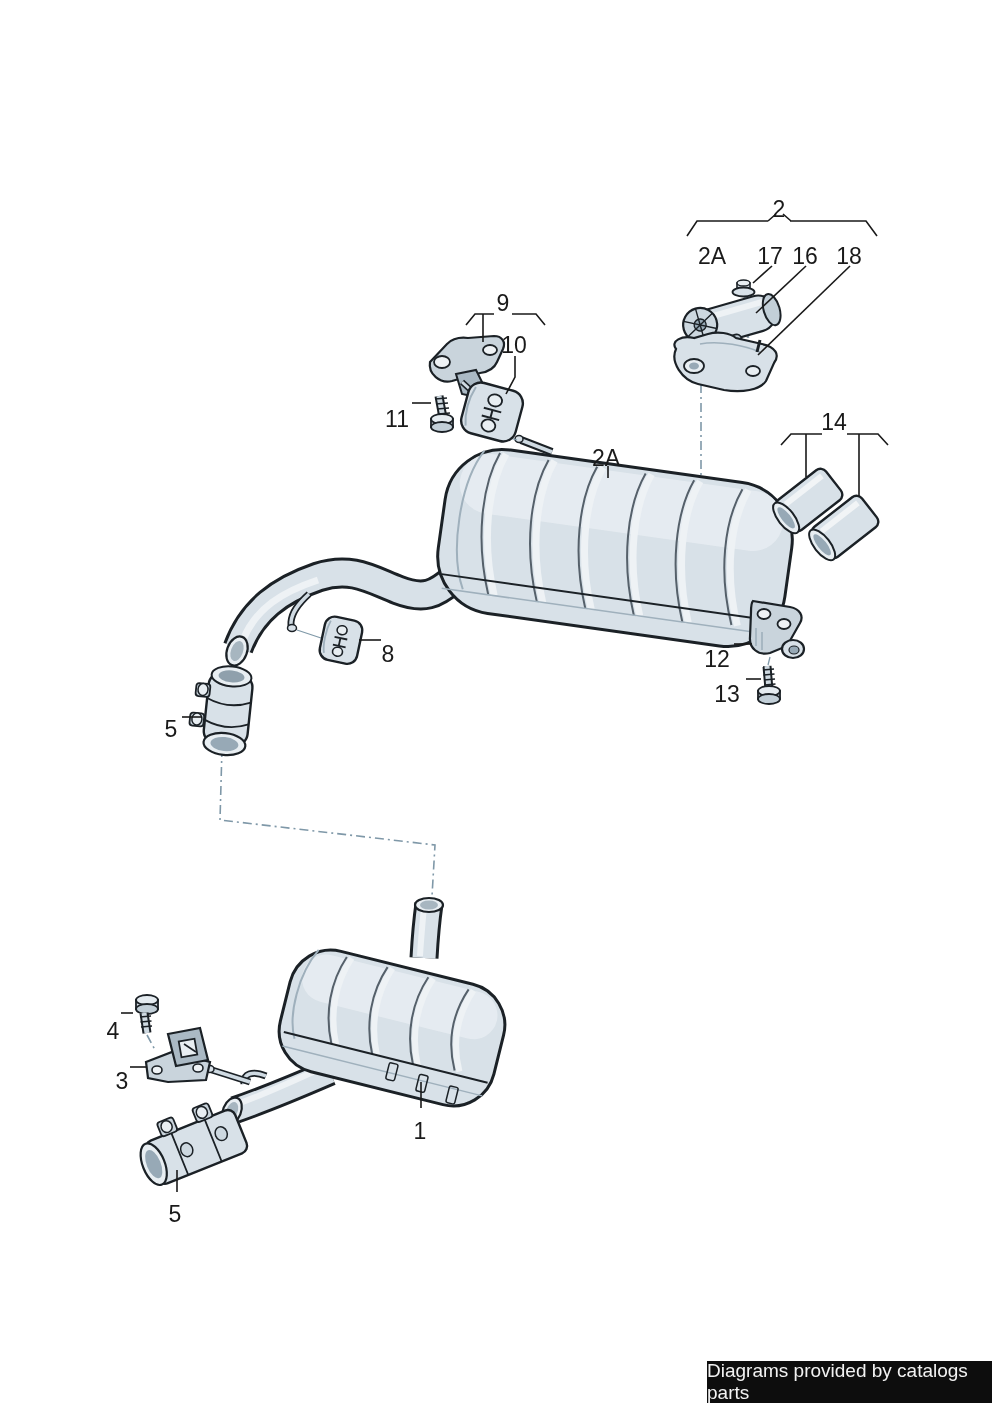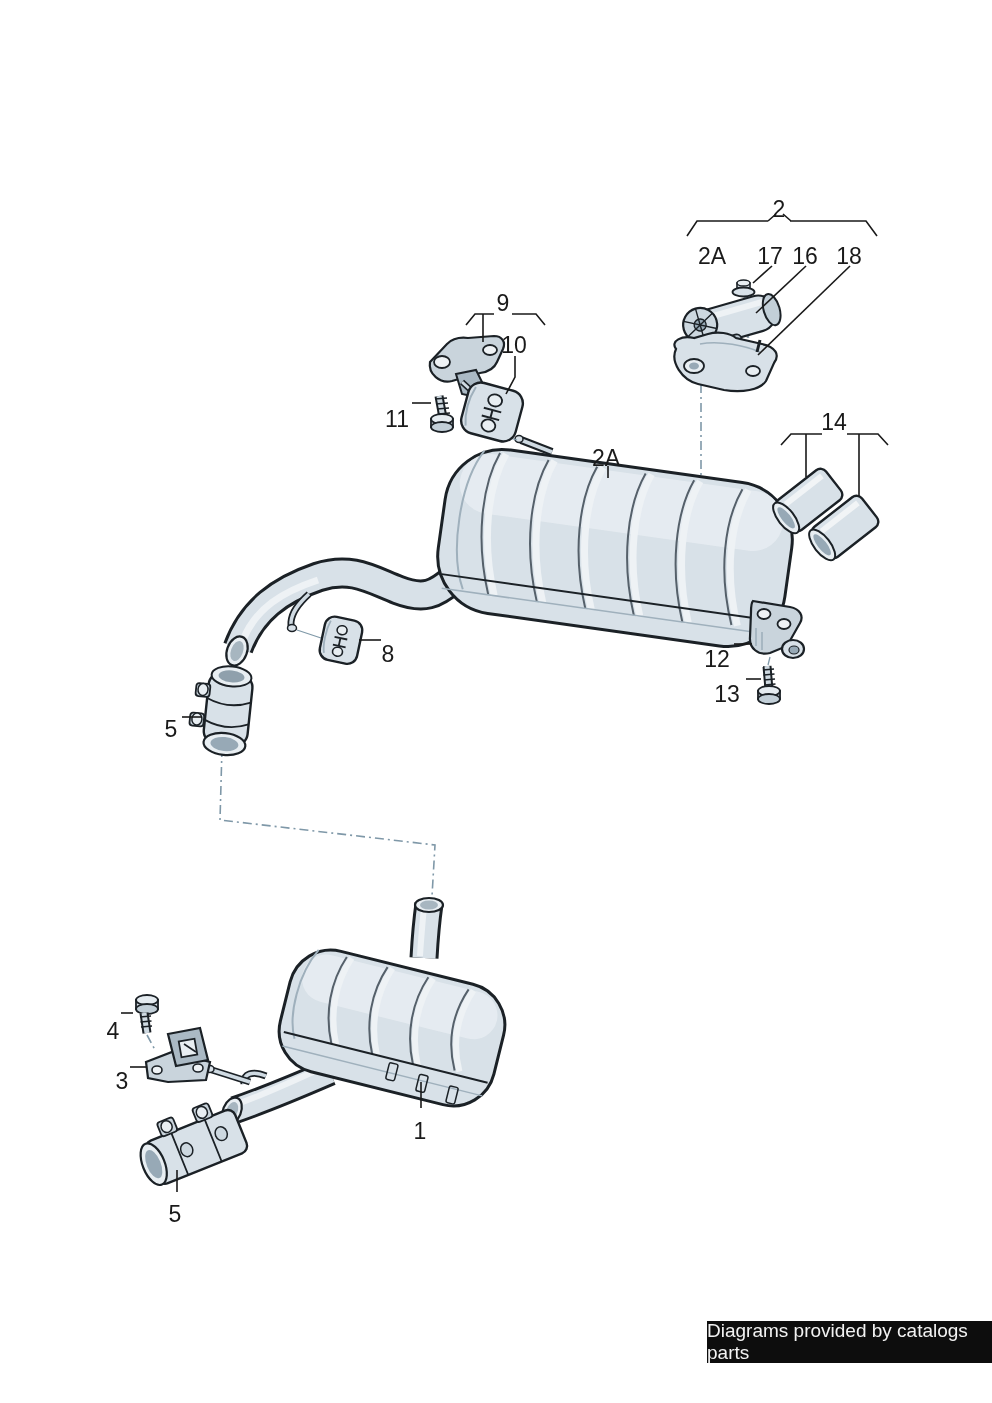--- a/index.html
+++ b/index.html
@@ -4,21 +4,21 @@
 <style>
   html,body{margin:0;padding:0;background:#ffffff;}
   .canvas{position:relative;width:992px;height:1403px;background:#ffffff;overflow:hidden;
           font-family:"Liberation Sans", sans-serif;}
   svg{position:absolute;left:0;top:0;}
   .callout{font-family:"Liberation Sans", sans-serif;font-size:23px;fill:#1a1a1a;}
   .leader{stroke:#1a1a1a;stroke-width:1.6;fill:none;}
   .bracket{stroke:#1a1a1a;stroke-width:1.6;fill:none;}
   .dashdot{stroke:#7f98a8;stroke-width:1.6;fill:none;stroke-dasharray:9 4 2 4;}
   .thinlink{stroke:#7f98a8;stroke-width:1.3;fill:none;}
-  .footer{position:absolute;left:707px;top:1321px;width:285px;height:42px;background:#0d0d0d;
+  .footer{position:absolute;left:707px;top:1361px;width:285px;height:42px;background:#0d0d0d;
           display:flex;align-items:center;justify-content:center;color:#f2f2f2;font-size:19px;}
 </style>
 </head>
 <body>
 
 <div class="canvas">
 <svg width="992" height="1403" viewBox="0 0 992 1403">
 
   <g>
     <path class="dashdot" d="M 701 384 L 701 526"></path>

